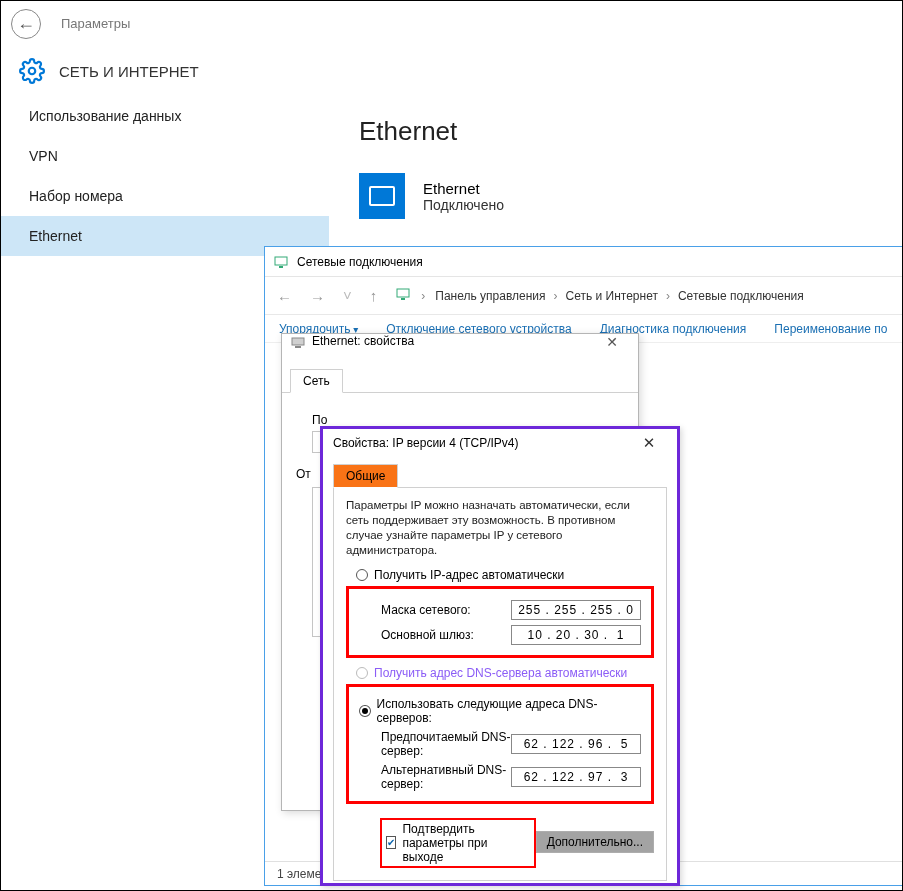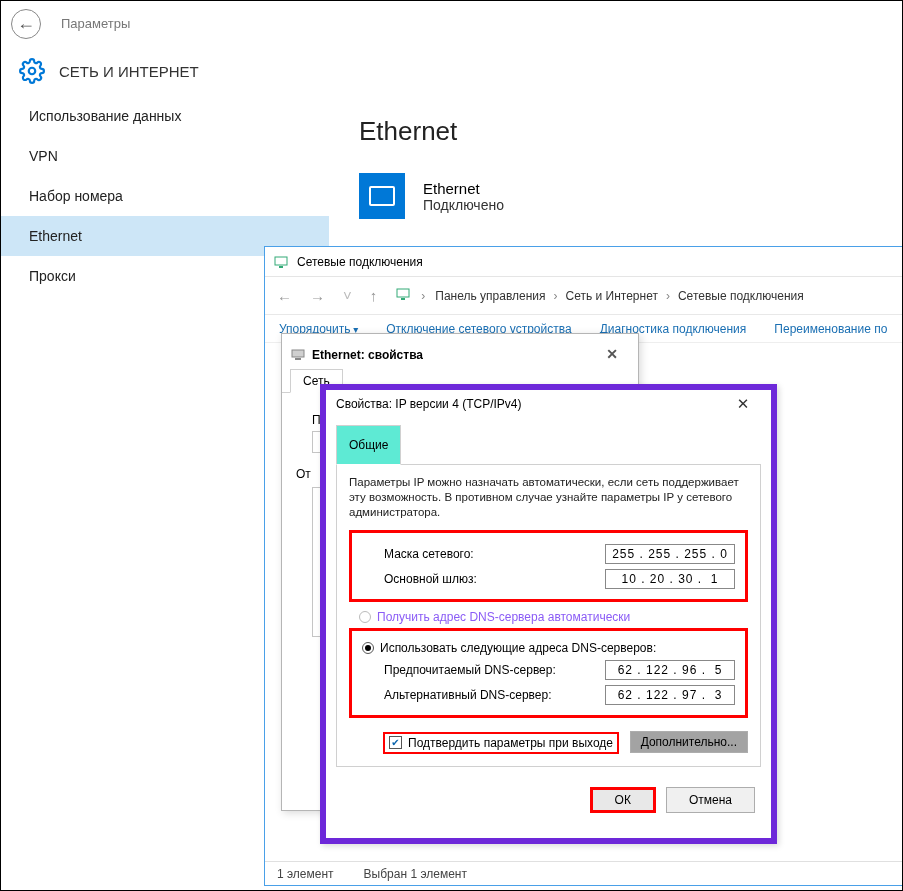--- a/index.html
+++ b/index.html
@@ -32,37 +32,37 @@
   .nav-arrow { color: #999; font-size: 15px; padding: 0 4px; cursor: pointer; }
   .breadcrumb { display: flex; align-items: center; gap: 8px; }
   .bc-sep { color: #888; }
   .toolbar { height: 28px; display: flex; align-items: center; padding: 0 14px; gap: 28px; font-size: 12px; color: #1a6fb3; border-bottom: 1px solid #eee; }
   .toolbar span { cursor: pointer; }
   .toolbar .org::after { content: " ▾"; font-size: 10px; }
   .explorer-status { position: absolute; bottom: 0; left: 0; right: 0; height: 24px; border-top: 1px solid #e0e0e0; display: flex; align-items: center; gap: 30px; padding: 0 12px; font-size: 12px; color: #444; }
 
   
   .eth-dialog { position: absolute; left: 280px; top: 332px; width: 358px; height: 478px; background: #fff; border: 1px solid #b5b5b5; box-shadow: 2px 2px 8px rgba(0,0,0,.15); }
-  .dlg-title { height: 28px; display: flex; align-items: flex-end; padding: 0 8px; font-size: 12px; font-weight: bold; }
+  .dlg-title { height: 28px; display: flex; align-items: flex-start; padding: 0 8px; font-size: 12px; }
   .dlg-title .ticon { width: 16px; height: 16px; margin-right: 6px; }
   .dlg-close-x { margin-left: auto; width: 36px; text-align: center; font-size: 14px; color: #555; cursor: pointer; }
   .dlg-tabs { padding: 6px 1px 0 8px; border-bottom: 1px solid #d0d0d0; }
   .dlg-tab { display: inline-block; padding: 4px 12px; font-size: 12px; background: #fff; border: 1px solid #d0d0d0; border-bottom: 1px solid #fff; position: relative; top: 1px; }
   .dlg-body { padding: 14px; font-size: 12px; }
   .field-label { margin: 6px 0 4px 16px; font-size: 12px; }
   .combo { margin-left: 16px; width: 300px; height: 22px; border: 1px solid #c5c5c5; background: #fff; }
   .group-lbl { margin: 14px 0 6px 0; font-size: 12px; }
   .list-box { margin-left: 16px; width: 300px; height: 150px; border: 1px solid #c5c5c5; }
 
   
-  .ip-dialog { position: absolute; left: 319px; top: 383px; width: 457px; height: 460px; background: #fff; border: 6px solid #6d28d9; box-shadow: 2px 2px 6px rgba(0,0,0,.15); }
+  .ip-dialog { position: absolute; left: 319px; top: 425px; width: 360px; height: 460px; background: #fff; border: 3px solid #6d28d9; box-shadow: 2px 2px 6px rgba(0,0,0,.15); }
   .ip-title { height: 28px; display: flex; align-items: center; padding: 0 10px; font-size: 12px; }
   .ip-close-x { margin-left: auto; width: 36px; text-align: center; font-size: 15px; color: #333; cursor: pointer; }
   .ip-tabs { padding: 6px 10px 0 10px; }
-  .ip-tab { display: inline-block; padding: 12px 12px; font-size: 12px; border: 1px solid #d0d0d0; border-bottom-color: #fff; background: #5eead4; position: relative; top: 1px; }
+  .ip-tab { display: inline-block; padding: 4px 12px; font-size: 12px; border: 1px solid #d0d0d0; border-bottom-color: #fff; background: #f97316; position: relative; top: 1px; }
   .ip-panel { margin: 0 10px 10px 10px; border: 1px solid #d0d0d0; border-top: 1px solid #d0d0d0; padding: 10px 12px 12px 12px; font-size: 12px; }
   .desc { font-size: 11.5px; color: #222; margin-bottom: 10px; line-height: 1.3; }
 
   .radio-row { display: flex; align-items: center; gap: 6px; margin: 4px 0 4px 10px; font-size: 12px; }
   .radio-row.disabled { color: #8b5cf6; }
   .radio { width: 12px; height: 12px; border: 1px solid #555; border-radius: 50%; display: inline-flex; align-items: center; justify-content: center; }
   .radio .dot { width: 6px; height: 6px; border-radius: 50%; background: #000; }
   .radio.disabled { border-color: #bbb; }
 
   .hl-box { border: 3px solid #f00; padding: 6px 10px 10px 10px; margin: 2px 0 8px 0; }
@@ -96,21 +96,20 @@
       </svg>
   </span>
   <span class="category-title">СЕТЬ И ИНТЕРНЕТ</span>
 </div>
 <div class="content-area">
   <div class="sidebar">
     <div class="sidebar-item">Использование данных</div>
     <div class="sidebar-item">VPN</div>
     <div class="sidebar-item">Набор номера</div>
     <div class="sidebar-item selected">Ethernet</div>
-    <div class="sidebar-item">Прокси</div>
   </div>
   <div class="main-panel">
     <h1>Ethernet</h1>
     <div class="adapter-row">
       <div class="adapter-icon">
           <div class="adapter-icon-inner"></div>
         </div>
       <div class="adapter-text">
         <div class="name">Ethernet</div>
         <div class="status">Подключено</div>
@@ -183,20 +182,24 @@
 
 <div class="ip-dialog">
   <div class="ip-title">
     <span>Свойства: IP версии 4 (TCP/IPv4)</span>
     <span class="ip-close-x">✕</span>
   </div>
   <div class="ip-tabs"><span class="ip-tab">Общие</span></div>
   <div class="ip-panel">
     <div class="desc">Параметры IP можно назначать автоматически, если сеть поддерживает эту возможность. В противном случае узнайте параметры IP у сетевого администратора.</div>
 
+    <div class="radio-row">
+      <span class="radio"></span>
+      <span>Получить IP-адрес автоматически</span>
+    </div>
 
     <div class="hl-box">
       <div class="form-row">
         <label>Маска сетевого:</label>
         <input class="ip-input" value="255 . 255 . 255 . 0" style="">
       </div>
       <div class="form-row">
         <label>Основной шлюз:</label>
         <input class="ip-input" value="10 . 20 . 30 .  1" style="">
       </div>

